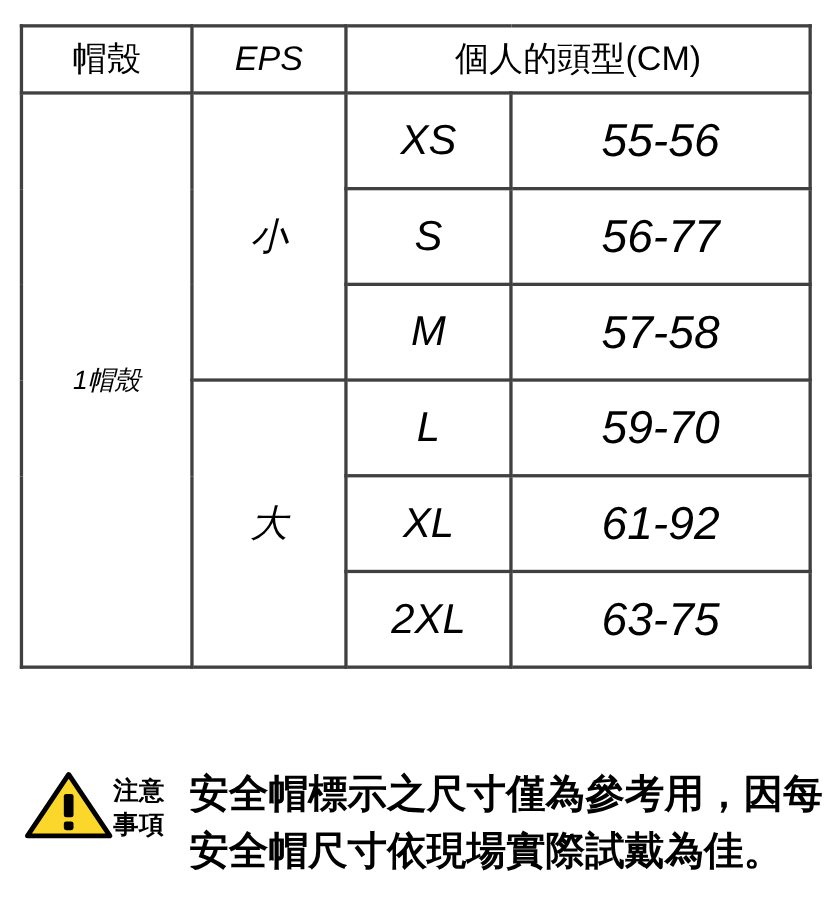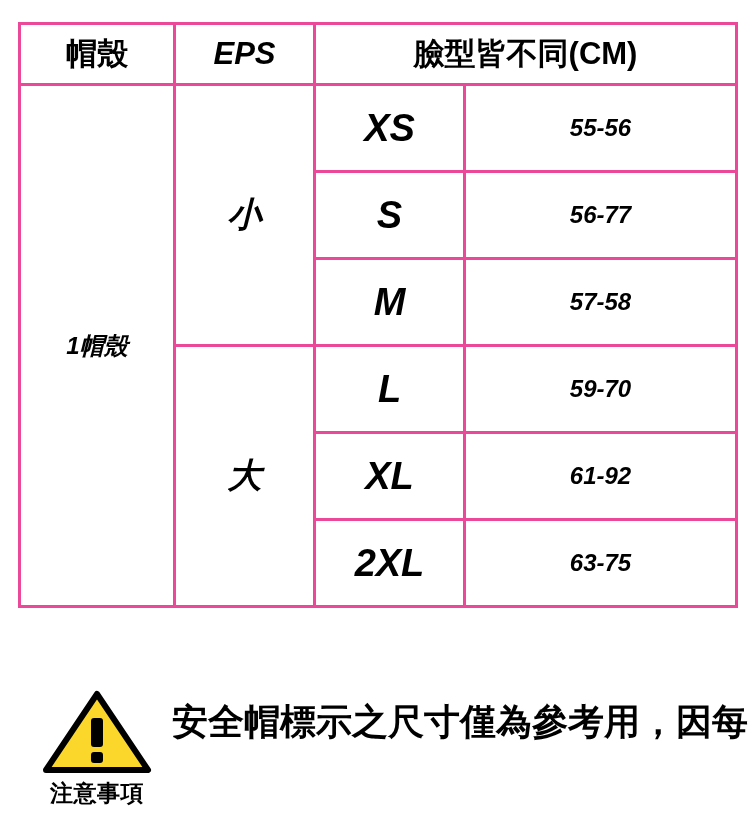--- a/index.html
+++ b/index.html
@@ -24,24 +24,24 @@
   
   .size-table {
     position: absolute;
     left: 18px;
     top: 22px;
     width: 717px;
     border-collapse: collapse;
     table-layout: fixed;
   }
   .size-table td, .size-table th {
-    border: 3px solid #ec4899;
+    border: 3px solid #404040;
     text-align: center;
     vertical-align: middle;
-    font-weight: bold;
+    font-weight: normal;
     font-style: italic;
     padding: 0;
   }
   .size-table .hdr {
     height: 58px;
     font-size: 31px;
   }
   .size-table .hdr-cjk {
     font-style: normal;
   }
@@ -58,37 +58,37 @@
   .cell-eps {
     font-size: 34px;
     font-style: normal;
     font-weight: bold;
   }
   .cell-size {
     font-size: 38px;
     height: 84px;
   }
   .cell-range {
-    font-size: 24px;
+    font-size: 42px;
   }
 
   
   .notice {
     position: absolute;
     left: 22px;
     top: 690px;
     width: 715px;
     display: flex;
     align-items: flex-start;
   }
   .notice-left {
     width: 150px;
     flex: 0 0 150px;
     display: flex;
-    flex-direction: column;
+    flex-direction: row;
     align-items: center;
   }
   .warn-icon {
     display: block;
   }
   .notice-label {
     margin-top: 4px;
     font-size: 23px;
     font-weight: bold;
     letter-spacing: 0.5px;
@@ -114,21 +114,21 @@
     <colgroup>
       <col class="col-shell">
       <col class="col-eps">
       <col class="col-size">
       <col class="col-range">
     </colgroup>
     <tbody>
       <tr>
         <td class="hdr hdr-cjk">帽殼</td>
         <td class="hdr">EPS</td>
-        <td class="hdr hdr-cjk" colspan="2">臉型皆不同(CM)</td>
+        <td class="hdr hdr-cjk" colspan="2">個人的頭型(CM)</td>
       </tr>
 
       <tr>
         <td class="cell-shell" rowspan="6">1帽殼</td>
         <td class="cell-eps" rowspan="3">小</td>
         <td class="cell-size">XS</td>
         <td class="cell-range">55-56</td>
       </tr>
       <tr>
         <td class="cell-size">S</td>
@@ -159,16 +159,17 @@
     <div class="notice-left">
       <svg class="warn-icon" width="110" height="84" viewBox="0 0 110 84">
         <path d="M55 4 L106 80 L4 80 Z" fill="#FBD72B" stroke="#000000" stroke-width="6" stroke-linejoin="round"></path>
         <rect x="49" y="28" width="12" height="29" rx="3" fill="#000000"></rect>
         <rect x="49" y="62" width="12" height="11" rx="3" fill="#000000"></rect>
       </svg>
       <div class="notice-label">注意事項</div>
     </div>
     <div class="notice-text">
       <div>安全帽標示之尺寸僅為參考用，因每</div>
+      <div>安全帽尺寸依現場實際試戴為佳。</div>
     </div>
   </div>
 
 </div>
 
 </body></html>

